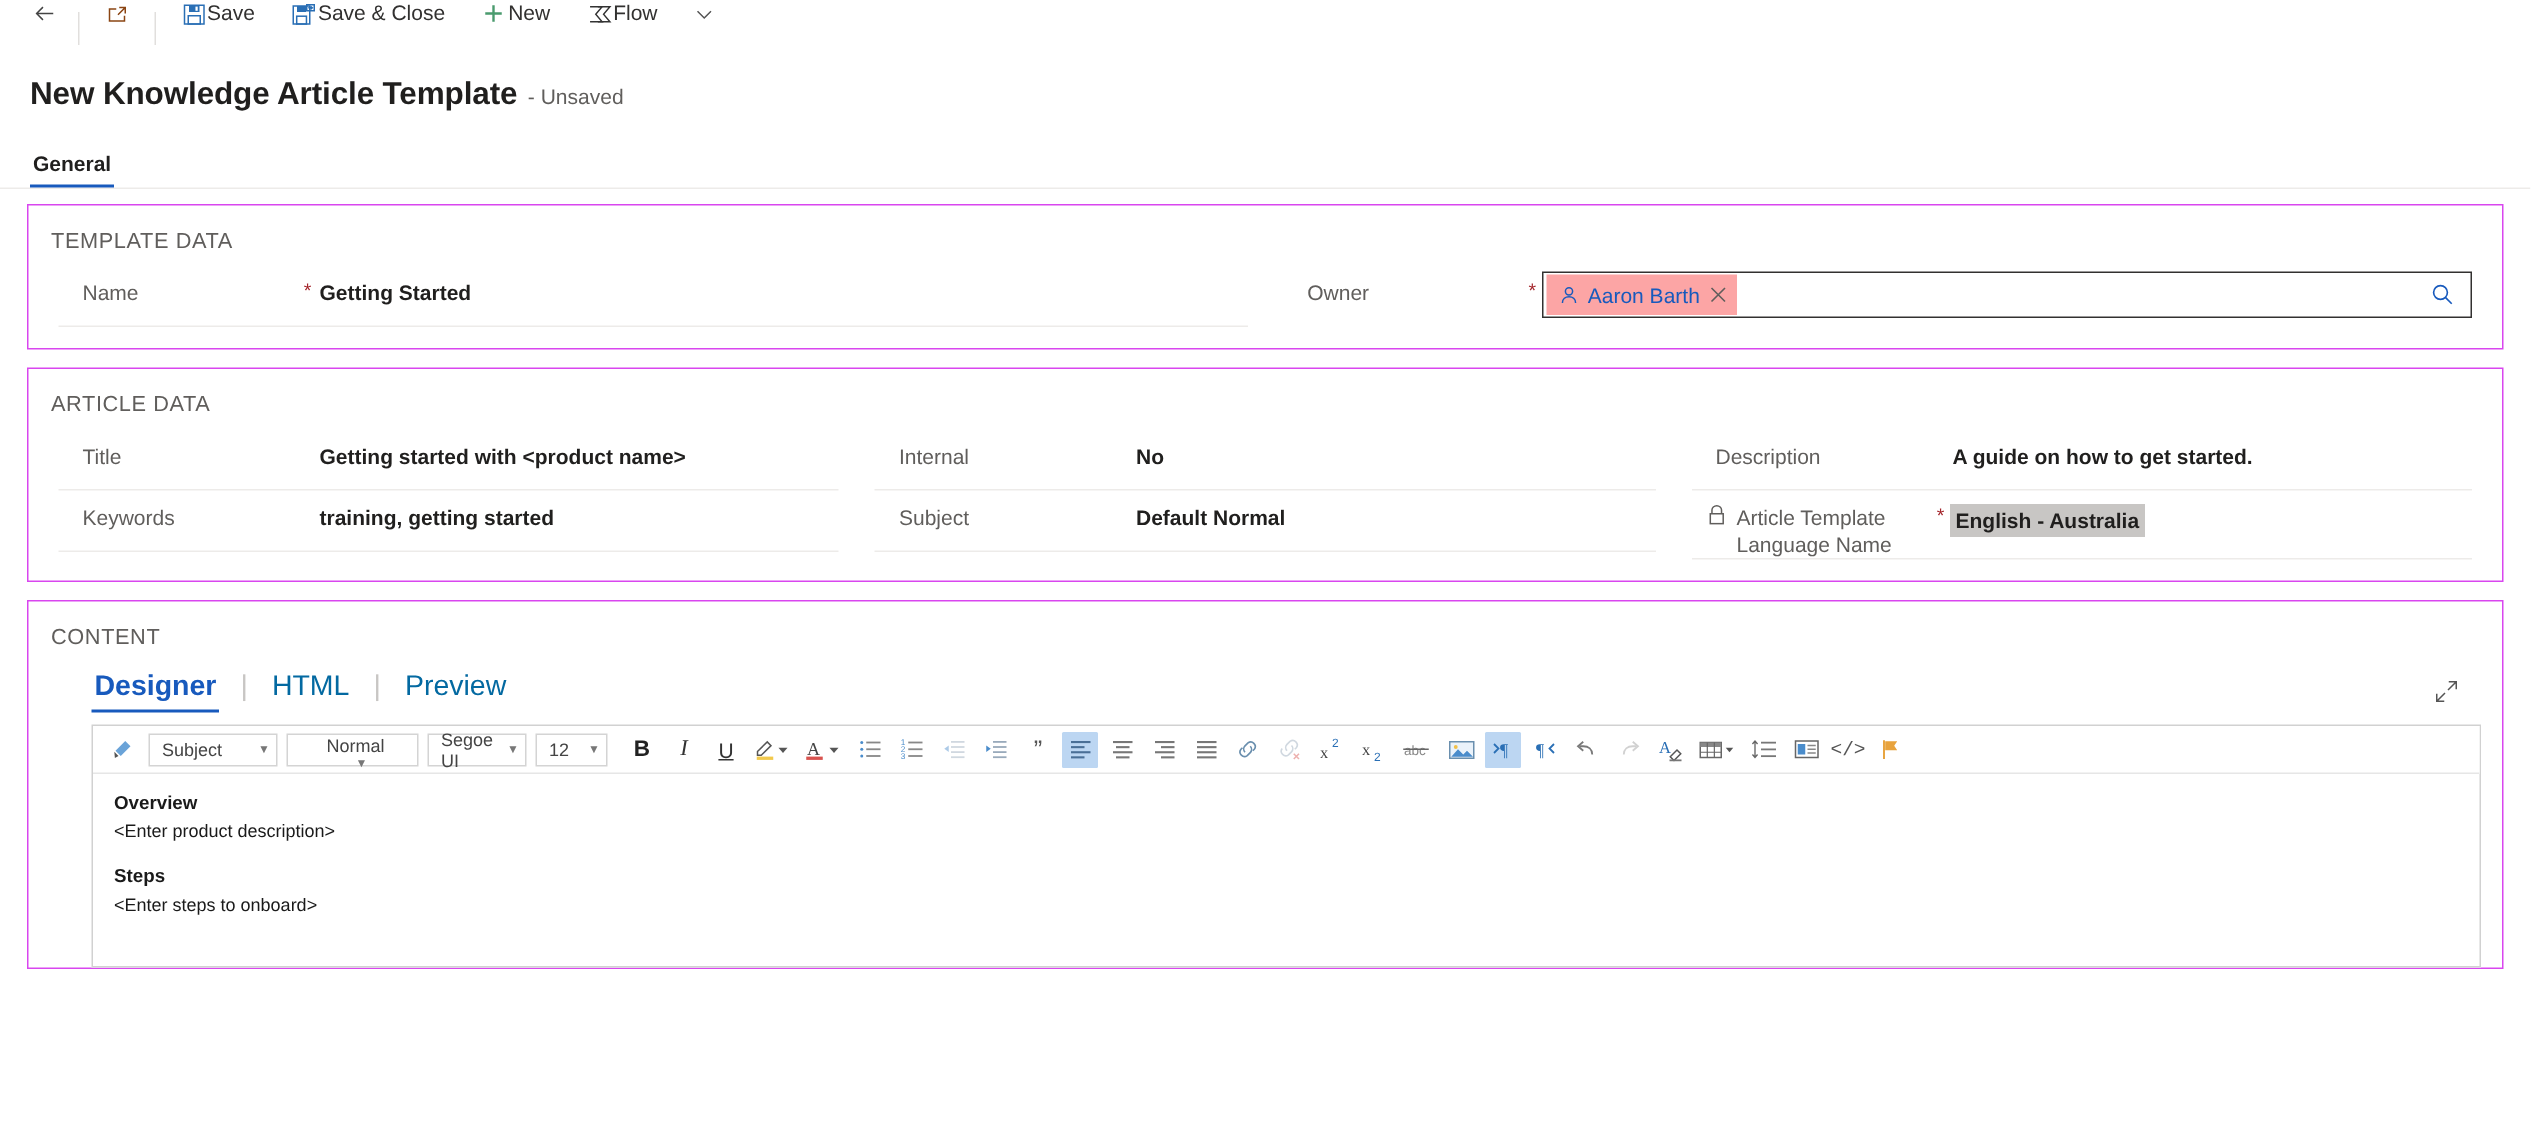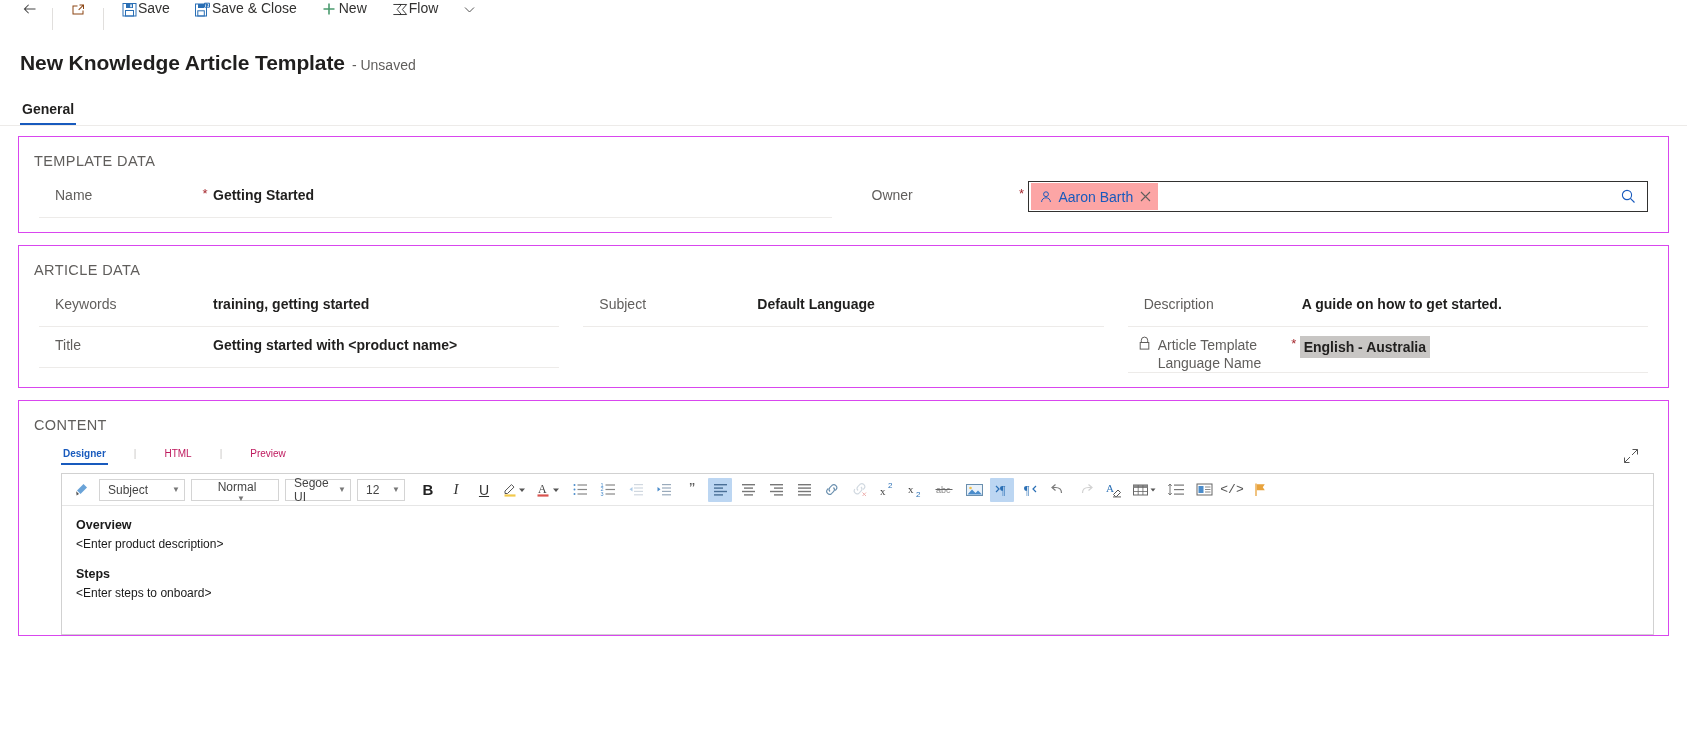--- a/index.html
+++ b/index.html
@@ -160,28 +160,28 @@
     margin-left: 2px;
   }
   .pill-name { color: #185abd; font-size: 14px; font-weight: 400; }
   .pill-x { color: #605e5c; cursor: pointer; display: flex; align-items: center; }
   .lookup-spacer { flex: 1; }
   .lookup-search { padding-right: 6px; display: flex; align-items: center; cursor: pointer; }
 
   
   .editor-tabs {
     display: flex;
-    align-items: flex-end;
-    gap: 12px;
+    align-items: center;
+    gap: 0;
     padding: 12px 0 0 42px;
-    font-size: 10px;
+    font-size: 19px;
   }
   .etab {
     padding: 0 2px 6px 2px;
-    color: #be185d;
+    color: #0369a1;
     cursor: pointer;
     position: relative;
   }
   .etab.active { color: #185abd; font-weight: 600; }
   .etab.active::after {
     content: "";
     position: absolute;
     left: 0; right: 0; bottom: 0;
     height: 2px; background: #185abd;
   }
@@ -389,41 +389,48 @@
     </div>
   </div>
 
   <div class="card">
     <div class="card-title">ARTICLE DATA</div>
     <div class="cols">
 
       <div class="col pad-r">
         <div class="field">
           <div class="field-label">
+            <span class="lbl-text">Title</span>
+          </div>
+          <span class="req"></span>
+          <div class="field-value">Getting started with &lt;product name&gt;</div>
+        </div>
+        <div class="field">
+          <div class="field-label">
             <span class="lbl-text">Keywords</span>
           </div>
           <span class="req"></span>
           <div class="field-value">training, getting started</div>
-        </div>
-        <div class="field">
-          <div class="field-label">
-            <span class="lbl-text">Title</span>
-          </div>
-          <span class="req"></span>
-          <div class="field-value">Getting started with &lt;product name&gt;</div>
         </div>
       </div>
 
       <div class="col pad-r">
         <div class="field">
           <div class="field-label">
+            <span class="lbl-text">Internal</span>
+          </div>
+          <span class="req"></span>
+          <div class="field-value">No</div>
+        </div>
+        <div class="field">
+          <div class="field-label">
             <span class="lbl-text">Subject</span>
           </div>
           <span class="req"></span>
-          <div class="field-value">Default Language</div>
+          <div class="field-value">Default Normal</div>
         </div>
       </div>
 
       <div class="col">
         <div class="field">
           <div class="field-label">
             <span class="lbl-text">Description</span>
           </div>
           <span class="req"></span>
           <div class="field-value">A guide on how to get started.</div>

